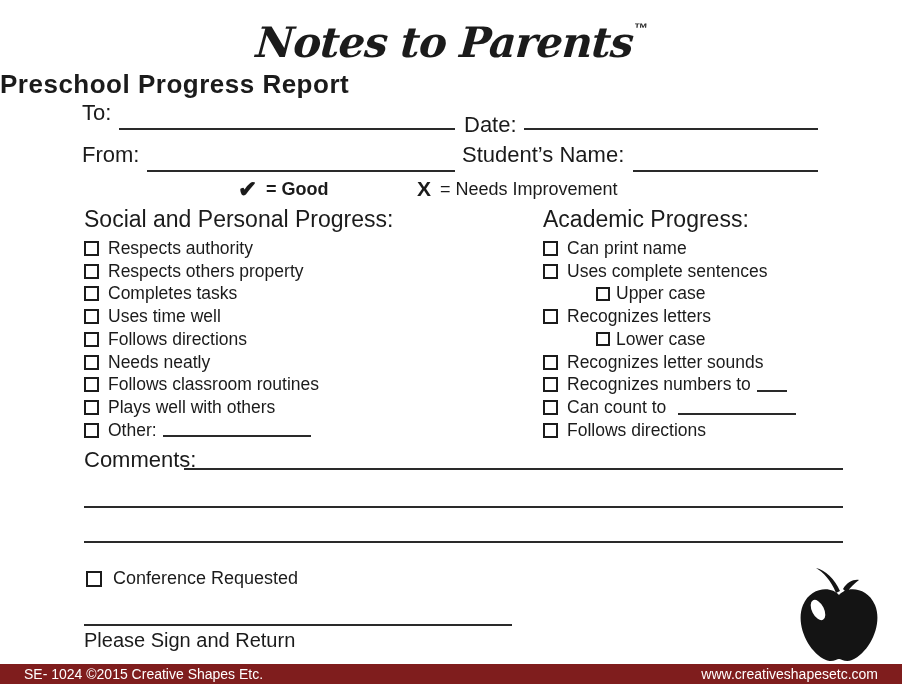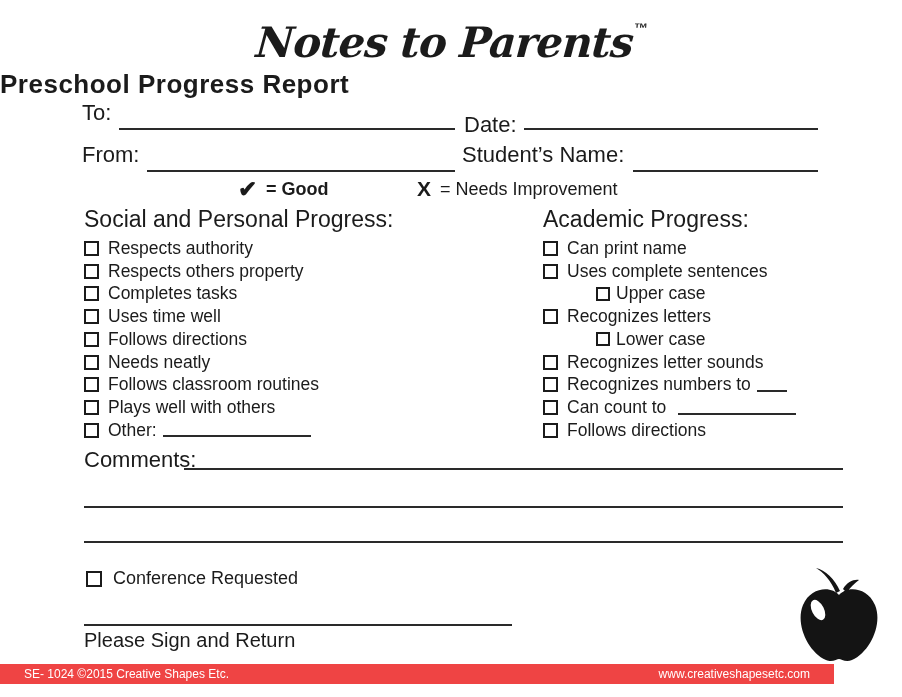--- a/index.html
+++ b/index.html
@@ -35,22 +35,22 @@
   .chk-row.indent .cbx{width:14px;height:14px;flex-basis:14px;margin-right:6px;}
   .lbl{font-size:17.5px;white-space:nowrap;}
   .fill-line{border-bottom:2px solid #2a2a2a;height:12px;display:inline-block;margin-left:6px;}
   .other-line{width:148px;}
   .numbers-line{width:30px;}
   .count-line{width:118px;margin-left:12px;}
 
   .free-text{position:absolute;font-size:22px;}
 
   
-  .footer-bar{position:absolute;left:0;top:664px;width:834px;height:20px;background:#ef4444;
-              color:#ffffff;font-size:12px;line-height:20px;}
+  .footer-bar{position:absolute;left:0;top:664px;width:902px;height:20px;background:#7f1d1d;
+              color:#ffffff;font-size:14px;line-height:20px;}
   .footer-left{position:absolute;left:24px;top:0;}
   .footer-right{position:absolute;right:24px;top:0;}
 
   
   .conf-box{position:absolute;left:86px;top:571px;width:16px;height:16px;
             border:2px solid #1b1b1b;box-sizing:border-box;}
   .conf-lbl{position:absolute;left:113px;top:568px;font-size:18px;}
 
   .apple{position:absolute;left:796px;top:566px;width:88px;height:98px;}
 </style>

